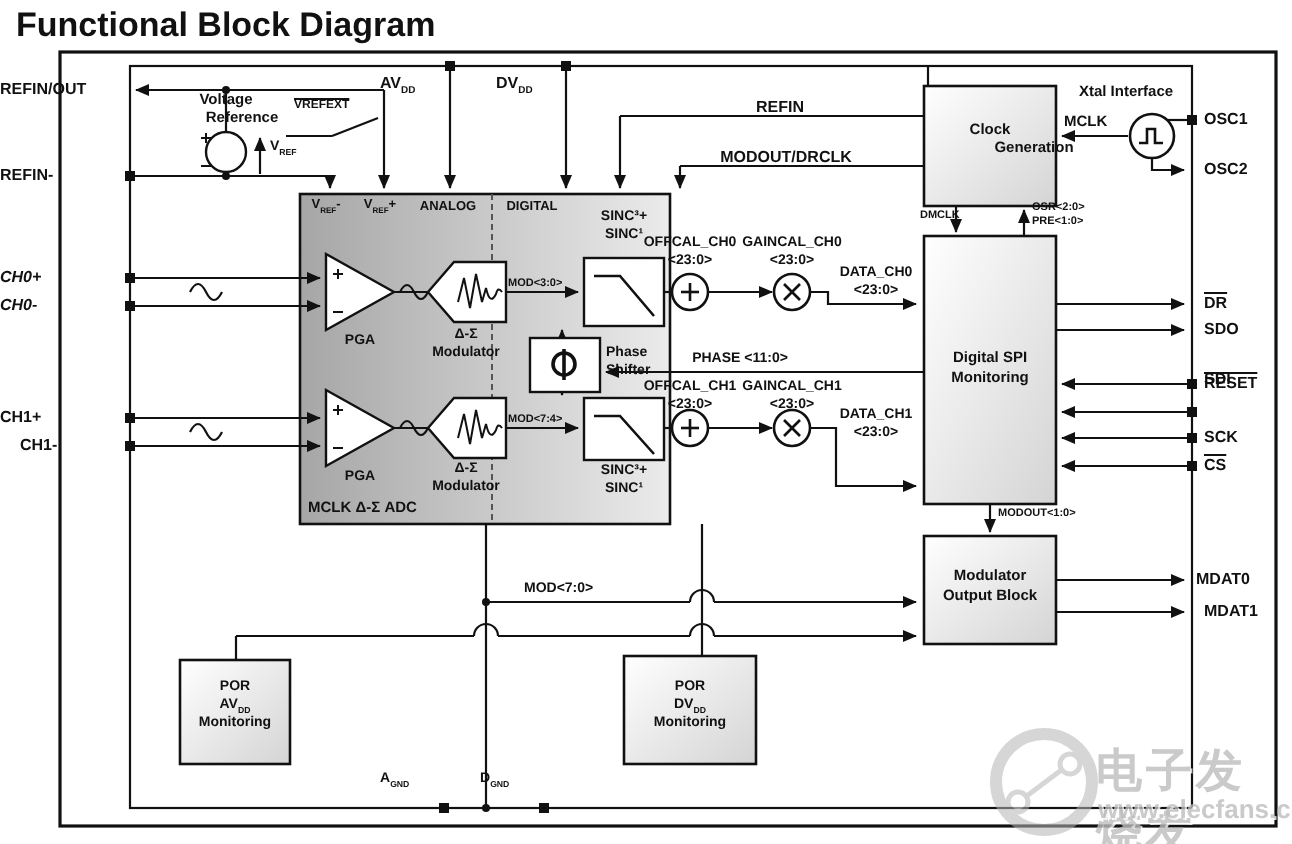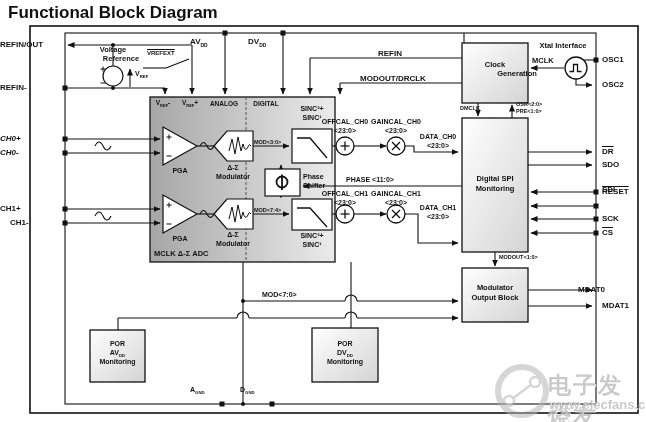--- a/index.html
+++ b/index.html
@@ -299,21 +299,21 @@
 <div class="lbl s7 c" style="left:312px;top:358px;width:66px;">Monitoring</div>
 
 <div class="lbl" style="left:602px;top:55px;">OSC1</div>
 <div class="lbl" style="left:602px;top:80px;">OSC2</div>
 <div class="lbl ov" style="left:602px;top:147px;">DR</div>
 <div class="lbl" style="left:602px;top:160px;">SDO</div>
 <div class="lbl ov" style="left:602px;top:187px;">RESET</div>
 <div class="lbl" style="left:602px;top:185px;">SDI</div>
 <div class="lbl" style="left:602px;top:214px;">SCK</div>
 <div class="lbl ov" style="left:602px;top:228px;">CS</div>
-<div class="lbl" style="left:578px;top:285px;">MDAT0</div>
+<div class="lbl" style="left:598px;top:285px;">MDAT0</div>
 <div class="lbl" style="left:602px;top:301px;">MDAT1</div>
 
 <div class="lbl s7 r" style="left:190px;top:386px;width:30px;"><span>A</span><sub>GND</sub></div>
 <div class="lbl s7 r" style="left:240px;top:386px;width:30px;"><span>D</span><sub>GND</sub></div>
 
 <div class="wm" style="left:548px;top:370px;font-size:23px;letter-spacing:2px;">电子发烧友</div>
 <div class="wm" style="left:549px;top:397px;font-size:13px;">www.elecfans.com</div>
 
 </div>
 

